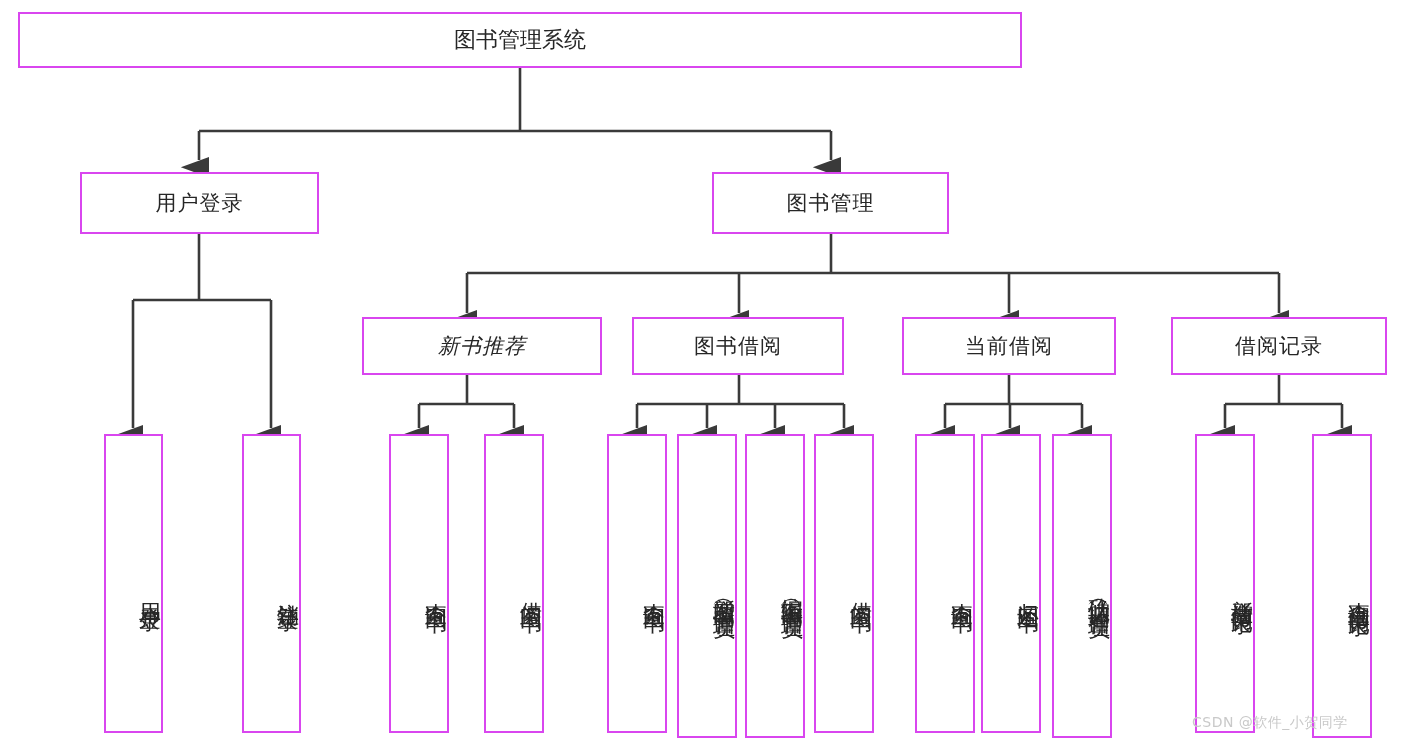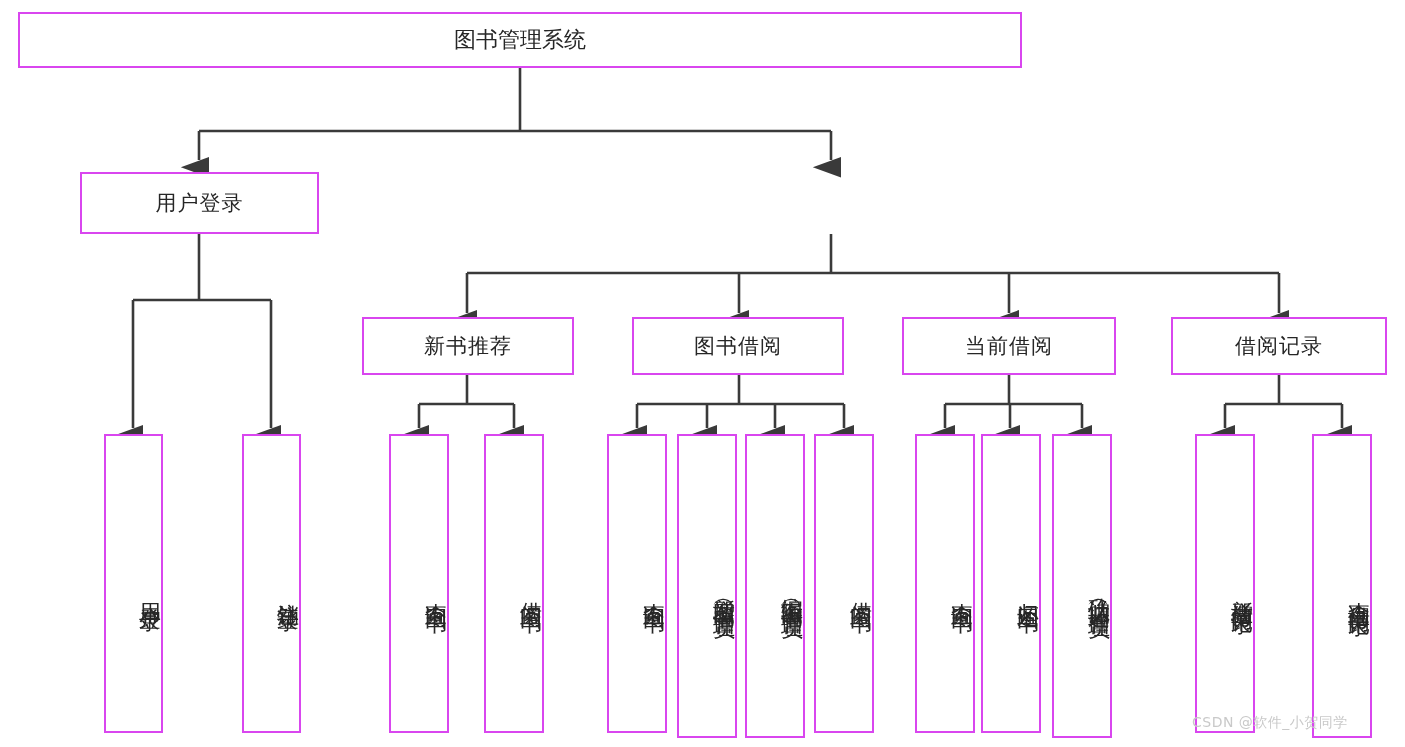--- a/index.html
+++ b/index.html
@@ -93,22 +93,25 @@
     </g>
   </svg>
 
   <div class="node root" style="left:18px;top:12px;width:1004px;height:56px;">
     <span class="lbl">图书管理系统</span>
   </div>
 
   <div class="node horiz" style="left:80px;top:172px;width:239px;height:62px;">
     <span class="lbl">用户登录</span>
   </div>
+  <div class="node horiz" style="left:712px;top:172px;width:237px;height:62px;">
+    <span class="lbl">图书管理</span>
+  </div>
 
-  <div class="node horiz" style="left:362px;top:317px;width:212px;height:58px;">
+  <div class="node horiz" style="left:362px;top:317px;width:240px;height:58px;font-style:italic;">
     <span class="lbl">新书推荐</span>
   </div>
   <div class="node horiz" style="left:632px;top:317px;width:212px;height:58px;">
     <span class="lbl">图书借阅</span>
   </div>
   <div class="node horiz" style="left:1171px;top:317px;width:216px;height:58px;">
     <span class="lbl">借阅记录</span>
   </div>
   <div class="node horiz" style="left:902px;top:317px;width:214px;height:58px;">
     <span class="lbl">当前借阅</span>

